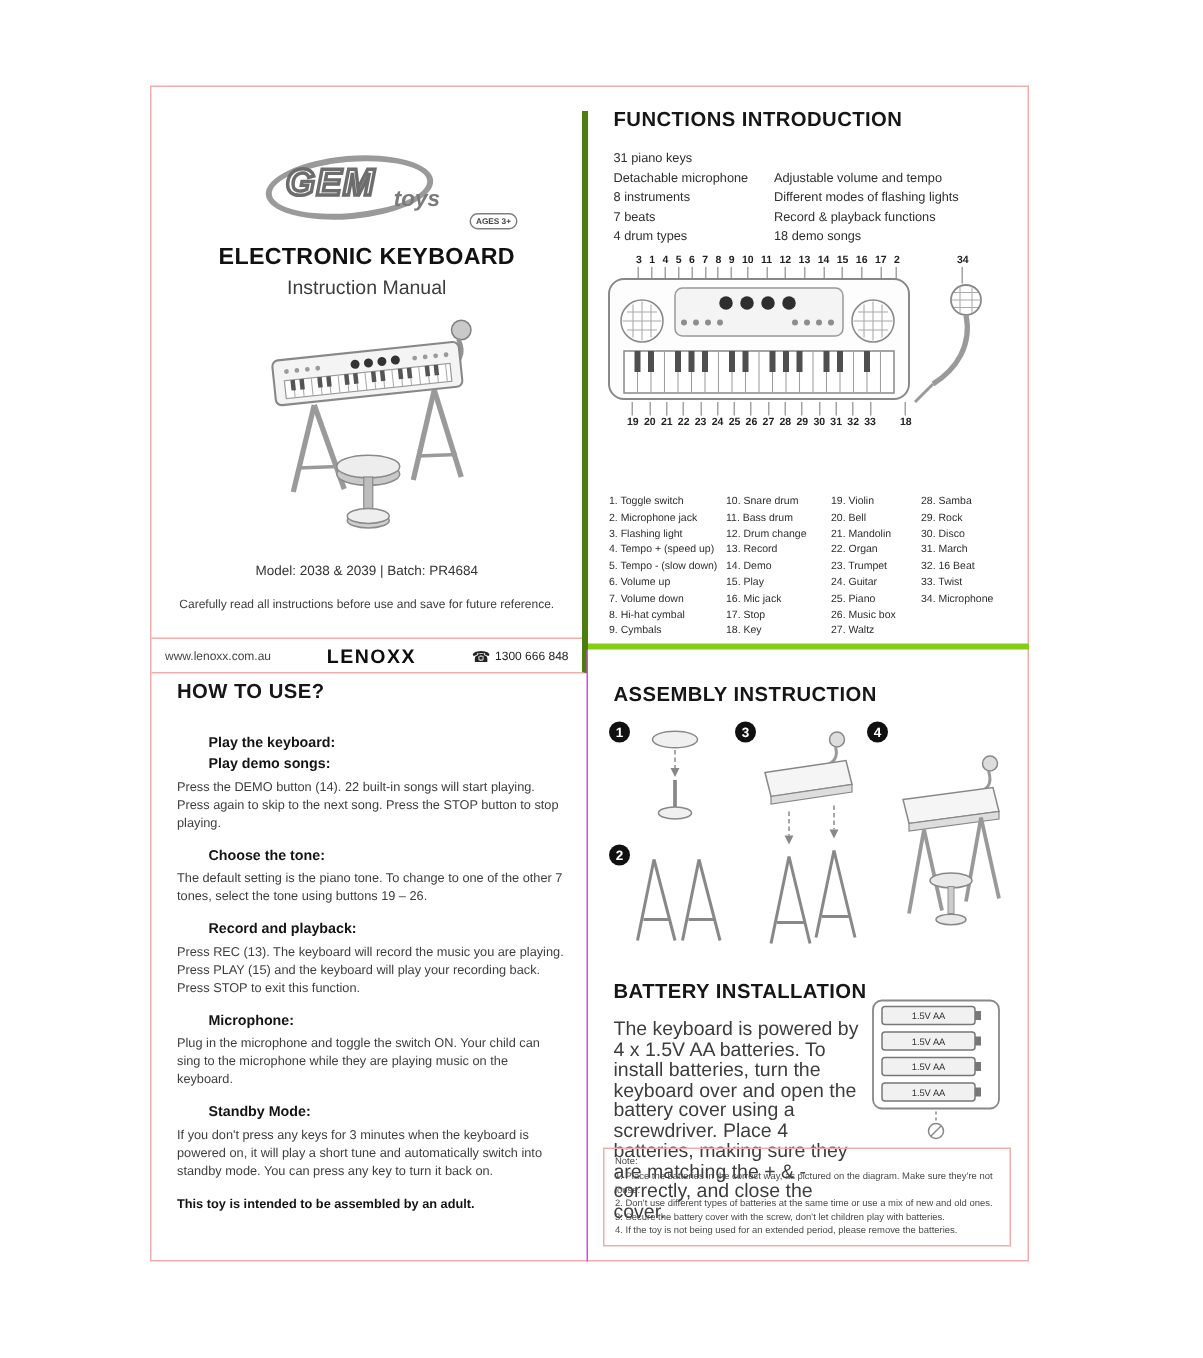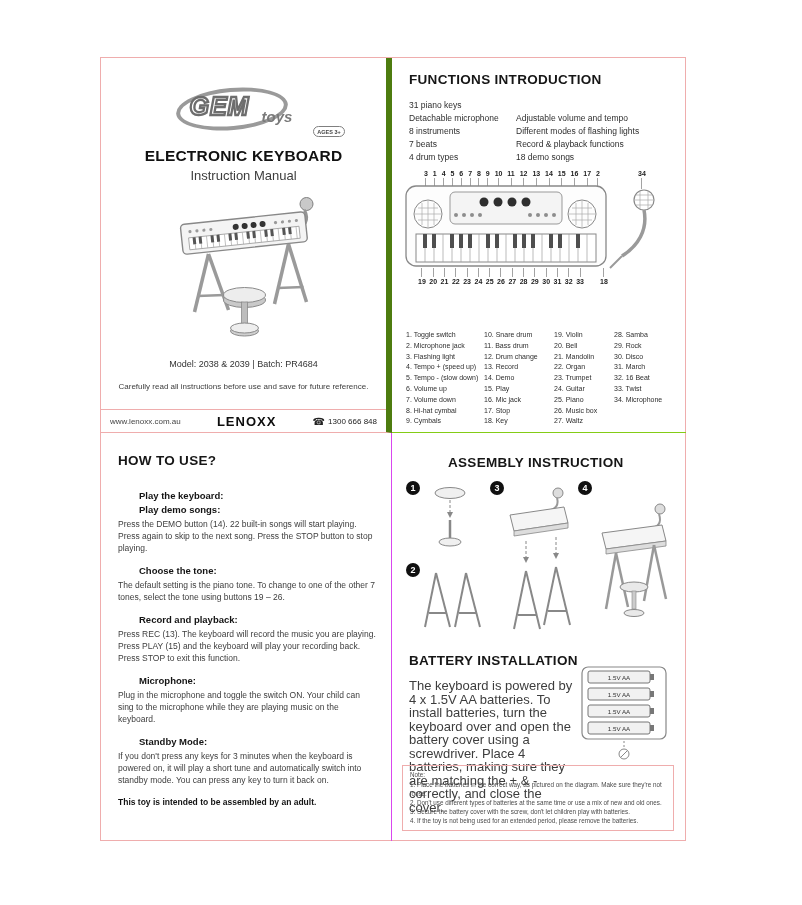--- a/index.html
+++ b/index.html
@@ -1,22 +1,22 @@
 <!DOCTYPE html>
 <html><head>
 <meta charset="utf-8">
 <style>
   * { margin:0; padding:0; box-sizing:border-box; }
   html,body { background:#ffffff; }
   body { width:802px; height:905px; font-family:"Liberation Sans", sans-serif; color:#3d3d3d; }
   .page { position:relative; width:802px; height:905px; background:#fff; overflow:hidden; }
   .grid { position:absolute; left:100px; top:57px; width:586px; height:784px; border:1px solid #efadad; }
   .panel { position:absolute; }
-  .panel-tl { left:0; top:0; width:291px; height:375px; border-right:6px solid #4d7c0f; border-bottom:1px solid #efadad; }
-  .panel-tr { left:291px; top:0; width:294px; height:375px; border-bottom:1px solid #84cc16; }
+  .panel-tl { left:0; top:16px; width:291px; height:375px; border-right:4px solid #4d7c0f; border-bottom:1px solid #efadad; }
+  .panel-tr { left:291px; top:0; width:294px; height:375px; border-bottom:4px solid #84cc16; }
   .panel-bl { left:0; top:375px; width:291px; height:408px; border-right:1px solid #d946ef; }
   .panel-br { left:291px; top:375px; width:294px; height:408px; }
 
   .big-heading { font-size:13.5px; font-weight:bold; color:#161616; letter-spacing:0.3px; }
 
   
   .gem-logo { position:absolute; left:50%; transform:translateX(-50%); top:26px; width:136px; height:54px; }
   .gem-ellipse { position:absolute; left:0; top:4px; width:112px; height:42px; border:4px solid #9a9a9a; border-radius:50%; transform:rotate(-5deg); }
   .gem-text { position:absolute; left:14px; top:8px; font-size:25px; font-weight:bold; font-style:italic; letter-spacing:1px; color:#fff; -webkit-text-stroke:2.3px #6d6d6d; text-shadow:0 0 1px #6d6d6d; }
   .toys-text { position:absolute; left:86px; top:24px; font-size:15px; font-weight:bold; font-style:italic; color:#7a7a7a; }
@@ -56,21 +56,21 @@
   .parts-col:nth-child(4){ flex:1; }
 
   
   .htu { position:absolute; left:17px; top:20px; width:258px; }
   .htu-heading { margin-bottom:22px; }
   .htu-title { font-size:9.5px; font-weight:bold; color:#141414; margin-bottom:3px;margin-left:21px; }
   .htu-body { font-size:8.5px; line-height:12px; margin-bottom:11px; }
   .htu-footer { font-size:8.5px; font-weight:bold; color:#141414; margin-top:2px; }
 
   
-  .asm-heading { position:absolute; left:17px; top:22px;margin-left:39px; }
+  .asm-heading { position:absolute; left:17px; top:22px; }
   .asm-figure { position:absolute; left:14px; top:48px; width:268px; height:166px; }
   .step { position:absolute; }
   .step-1 { left:0; top:0; width:74px; height:76px; }
   .step-2 { left:0; top:82px; width:74px; height:82px; }
   .step-3 { left:84px; top:0; width:84px; height:164px; }
   .step-4 { left:172px; top:0; width:96px; height:164px; }
   .step-num { position:absolute; left:0; top:0; width:14px; height:14px; border-radius:50%; background:#101010; color:#fff; font-size:9px; font-weight:bold; display:flex; align-items:center; justify-content:center; }
   .step svg { position:absolute; left:14px; top:4px; }
   .bat-heading { position:absolute; left:17px; top:220px; }
   .bat-body { position:absolute; left:17px; top:246px; width:164px; font-size:13px; line-height:13.5px; }

